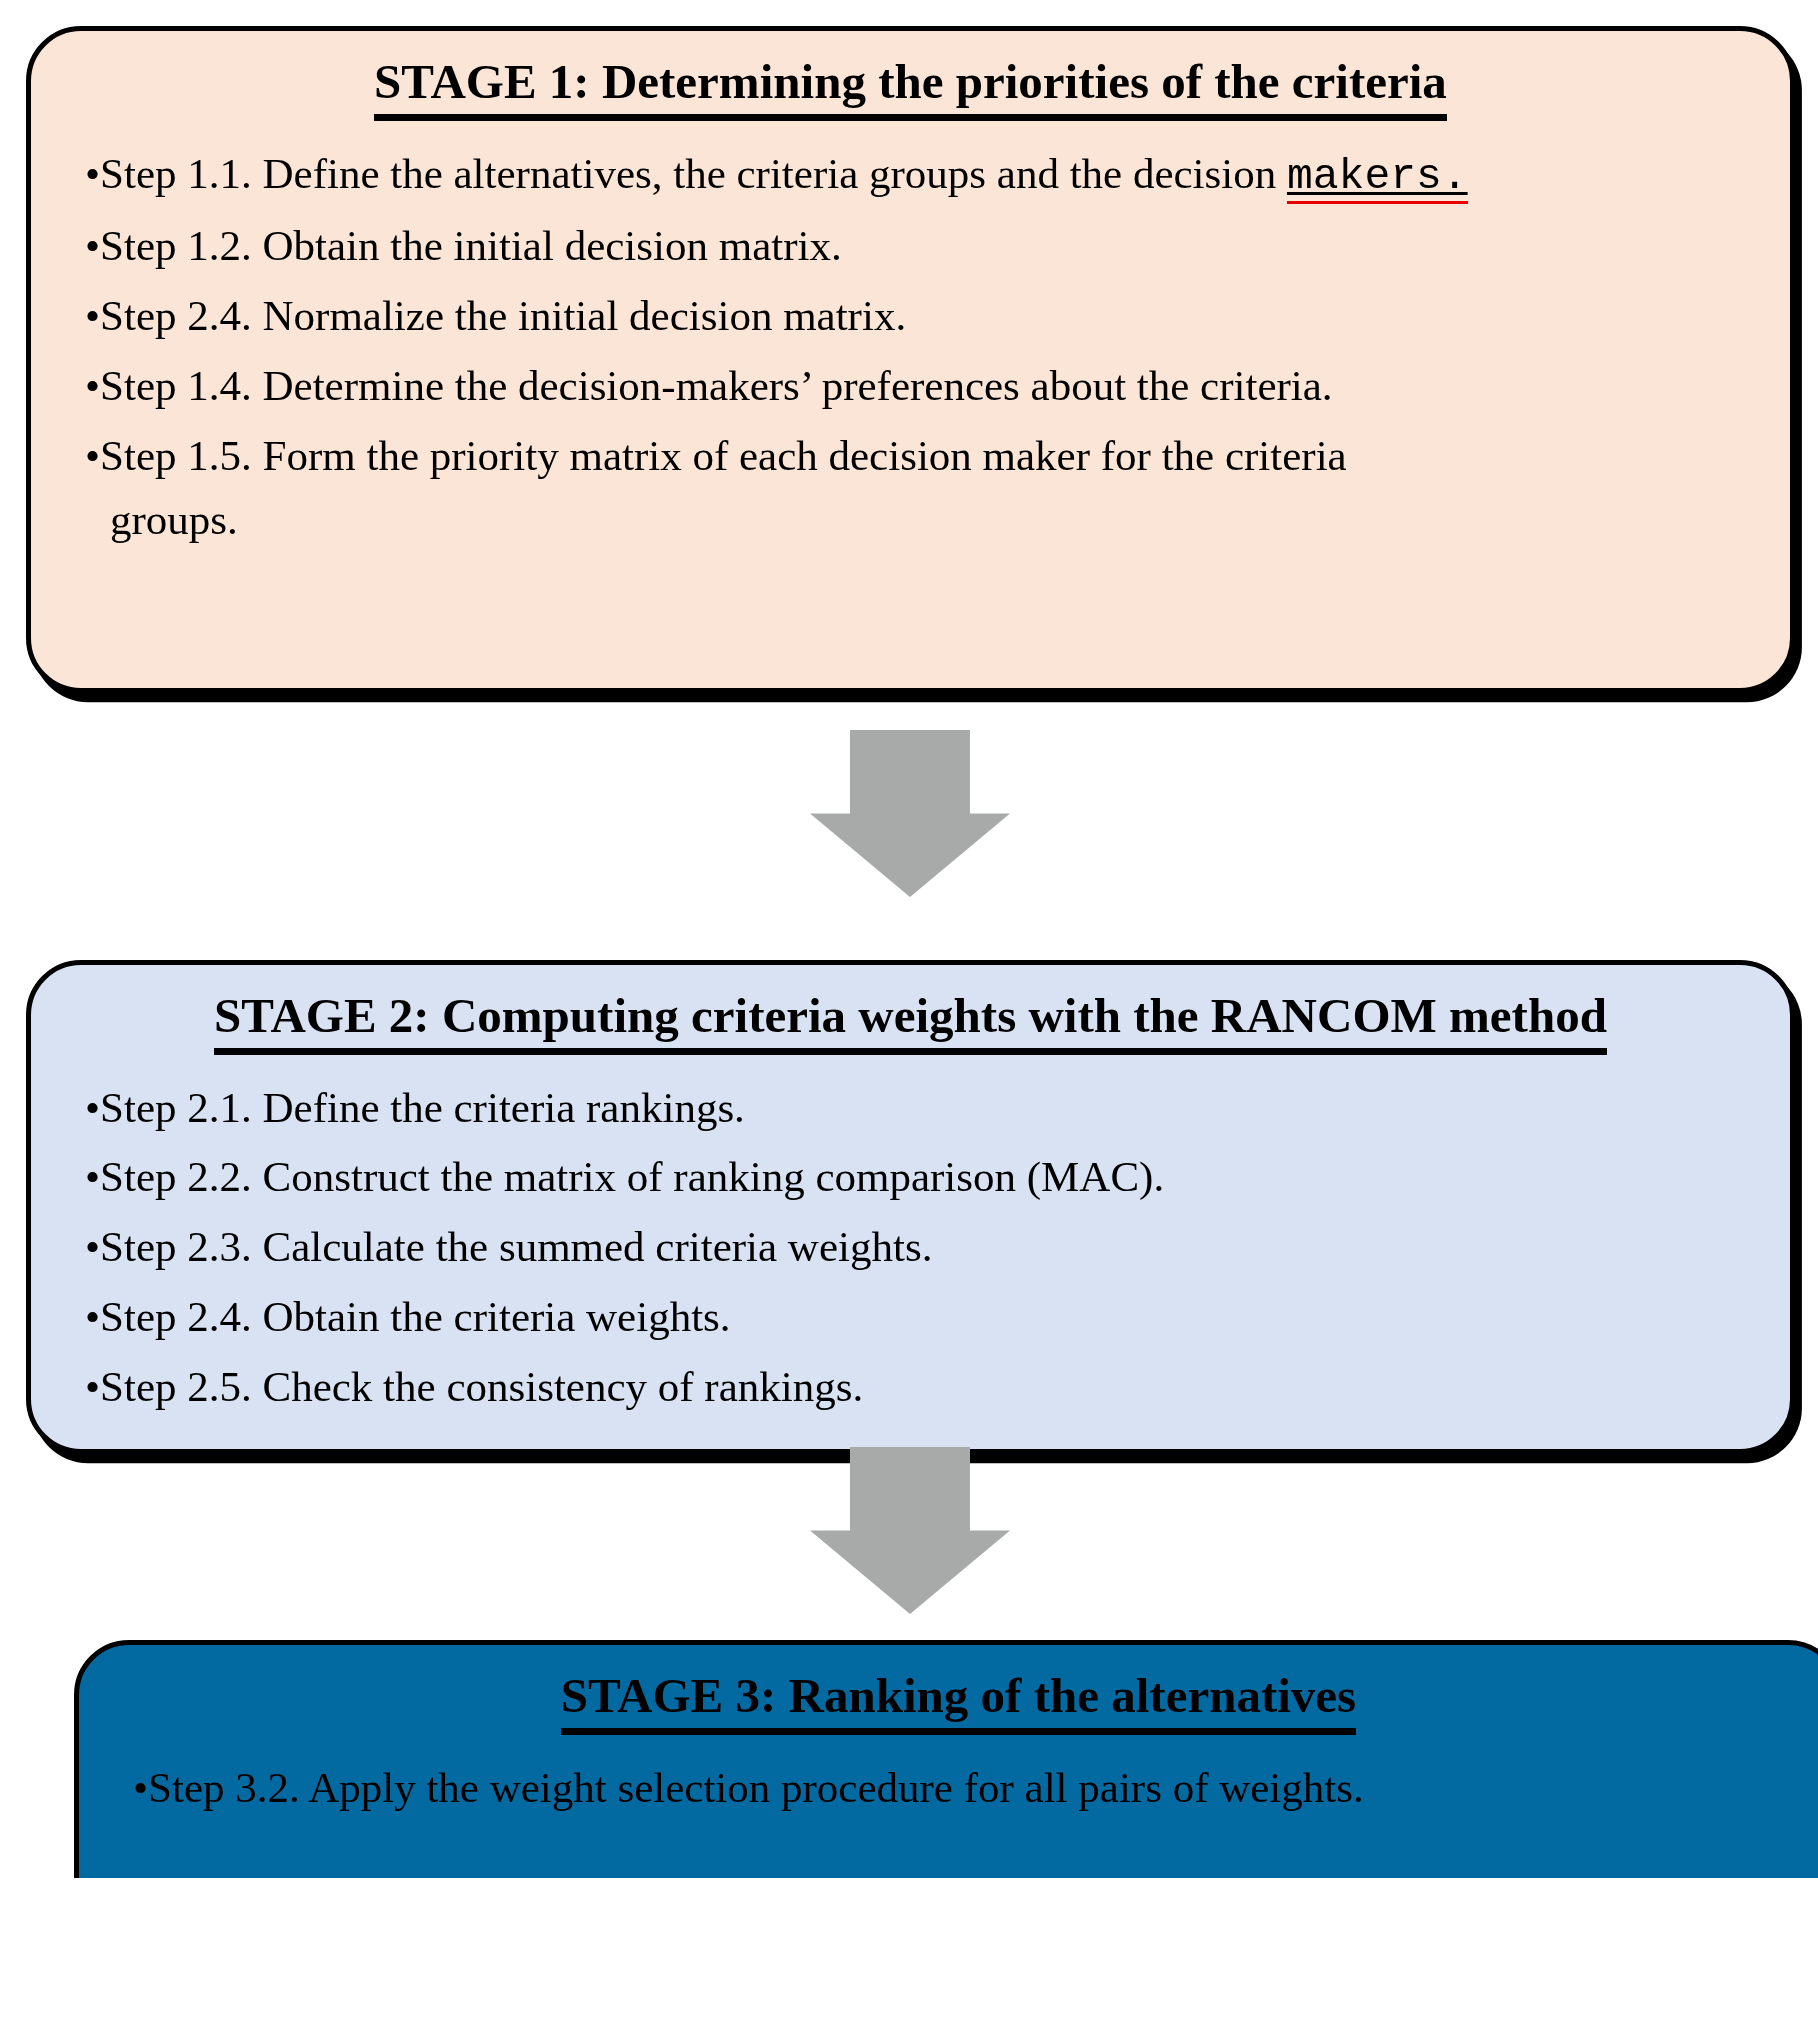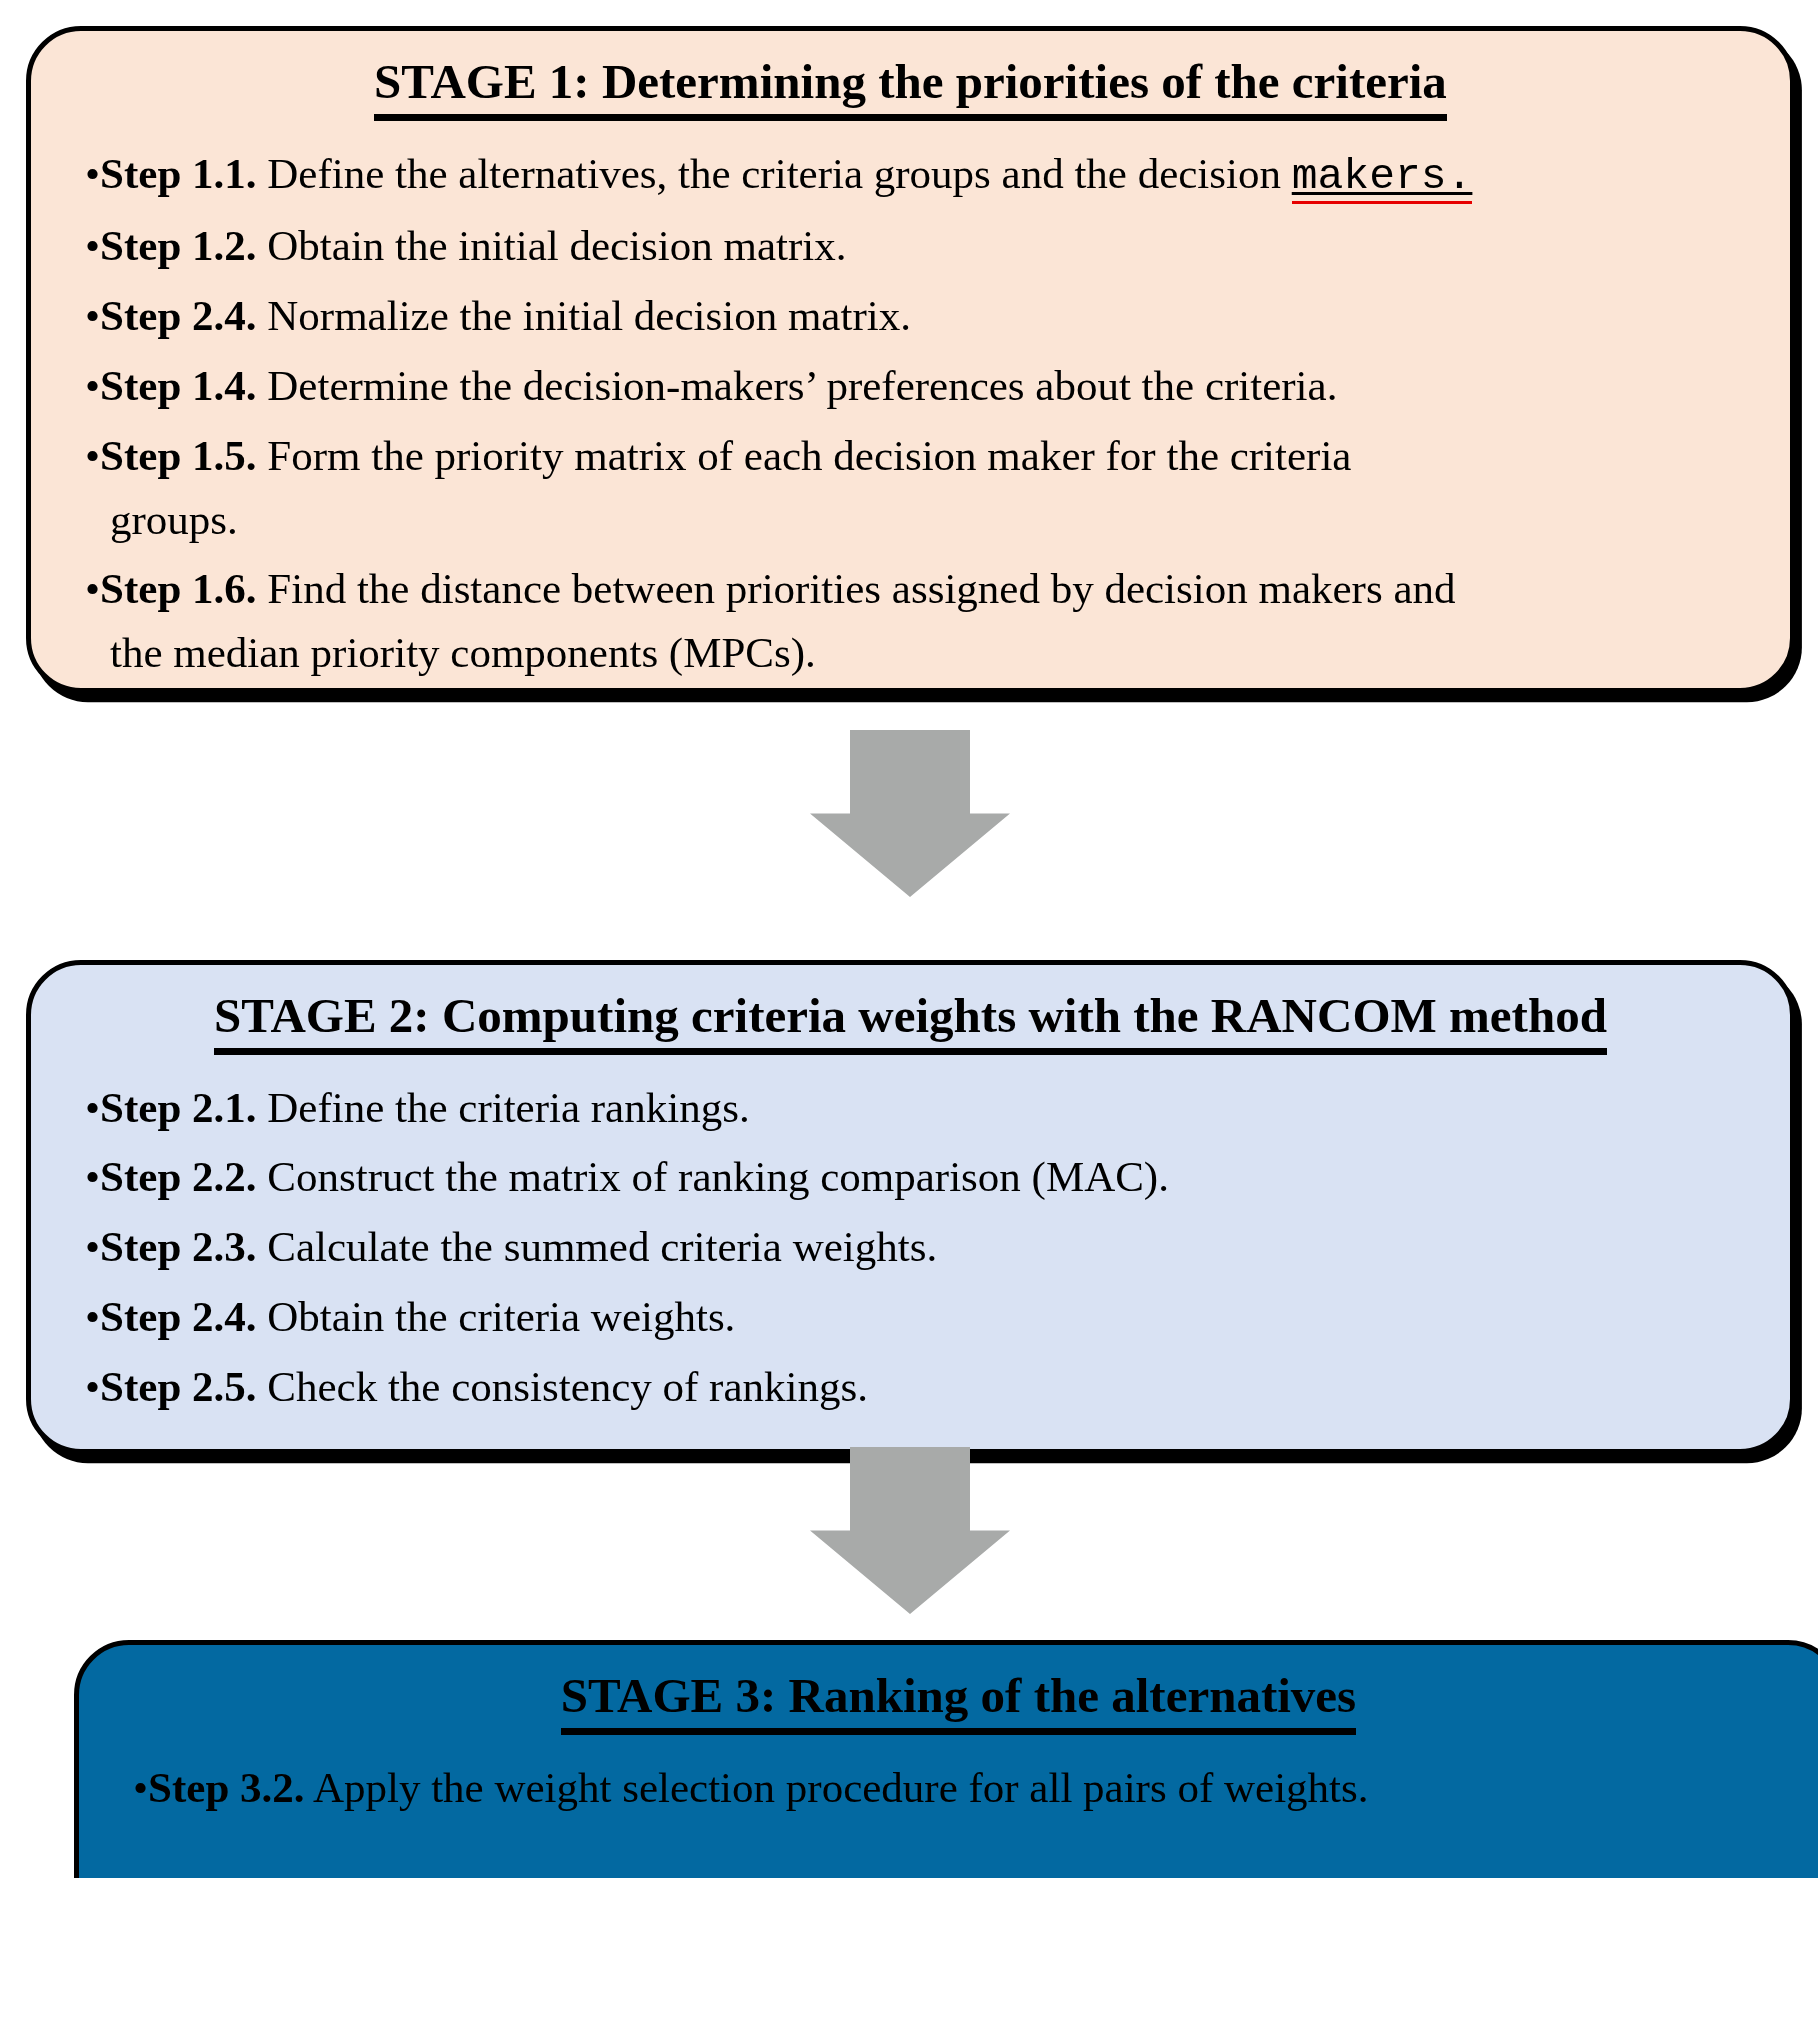--- a/index.html
+++ b/index.html
@@ -51,21 +51,21 @@
     margin: 0 0 5.7px 0;
     font-size: 43px;
     line-height: 64px;
     text-indent: -25px;
   }
   .step .txt { white-space: pre-wrap; }
   .bullet {
     font-size: 43px;
     display: inline;
   }
-  .lbl { font-weight: bold; }
+  .lbl { font-weight: normal; }
   .flag {
     text-decoration: underline;
     text-decoration-thickness: 2.9px;
     text-underline-offset: 4px;
     border-bottom: 3.4px solid #e60000;
     font-family: Liberation Mono, monospace;
   }
   .arrow {
     position: absolute;
     width: 200px;
@@ -82,22 +82,20 @@
 
   <section class="stage stage1" style="background: rgb(251, 229, 214);">
     <h2 class="stage-title"><span class="u">STAGE 1: Determining the priorities of the criteria</span></h2>
     <div class="steps">
       <p class="step"><span class="bullet">•</span><span class="lbl">Step 1.1.</span><span class="txt"> Define the alternatives, the criteria groups and the decision </span><span class="flag">makers.</span><span class="txt"></span></p>
       <p class="step"><span class="bullet">•</span><span class="lbl">Step 1.2.</span><span class="txt"> Obtain the initial decision matrix.</span></p>
       <p class="step"><span class="bullet">•</span><span class="lbl">Step 2.4.</span><span class="txt"> Normalize the initial decision matrix.</span></p>
       <p class="step"><span class="bullet">•</span><span class="lbl">Step 1.4.</span><span class="txt"> Determine the decision-makers’ preferences about the criteria.</span></p>
       <p class="step"><span class="bullet">•</span><span class="lbl">Step 1.5.</span><span class="txt"> Form the priority matrix of each decision maker for the criteria
 groups.</span></p>
-      <p class="step"><span class="bullet">•</span><span class="lbl">Step 1.6.</span><span class="txt"> Find the distance between priorities assigned by decision makers and
-the median priority components (MPCs).</span></p>
     </div>
   </section>
 
   <div class="arrow arrow1" style="background: rgb(168, 170, 169);"></div>
 
   <section class="stage stage2" style="background: rgb(217, 226, 243);">
     <h2 class="stage-title"><span class="u">STAGE 2: Computing criteria weights with the RANCOM method</span></h2>
     <div class="steps">
       <p class="step"><span class="bullet">•</span><span class="lbl">Step 2.1.</span><span class="txt"> Define the criteria rankings.</span></p>
       <p class="step"><span class="bullet">•</span><span class="lbl">Step 2.2.</span><span class="txt"> Construct the matrix of ranking comparison (MAC).</span></p>

